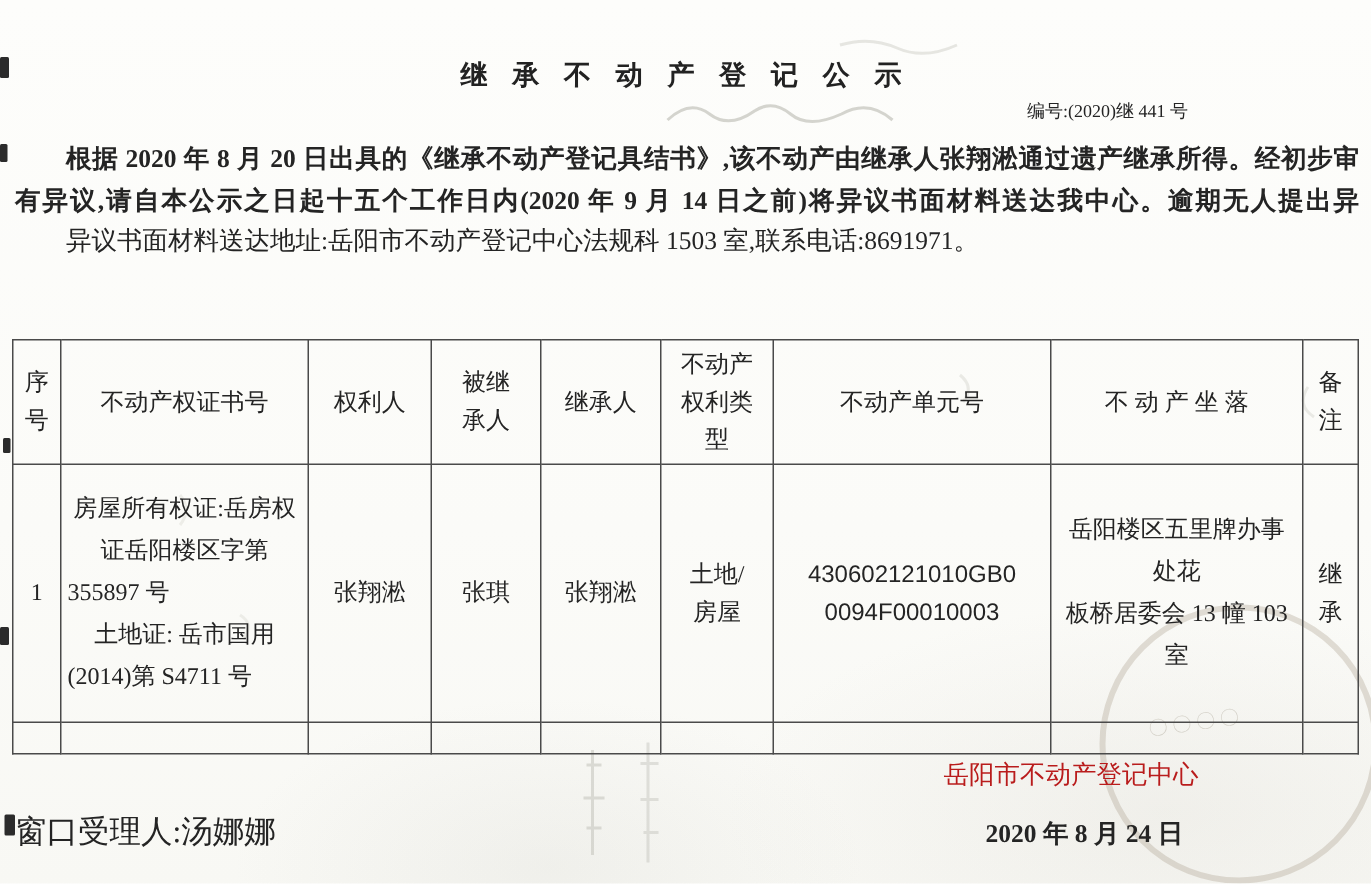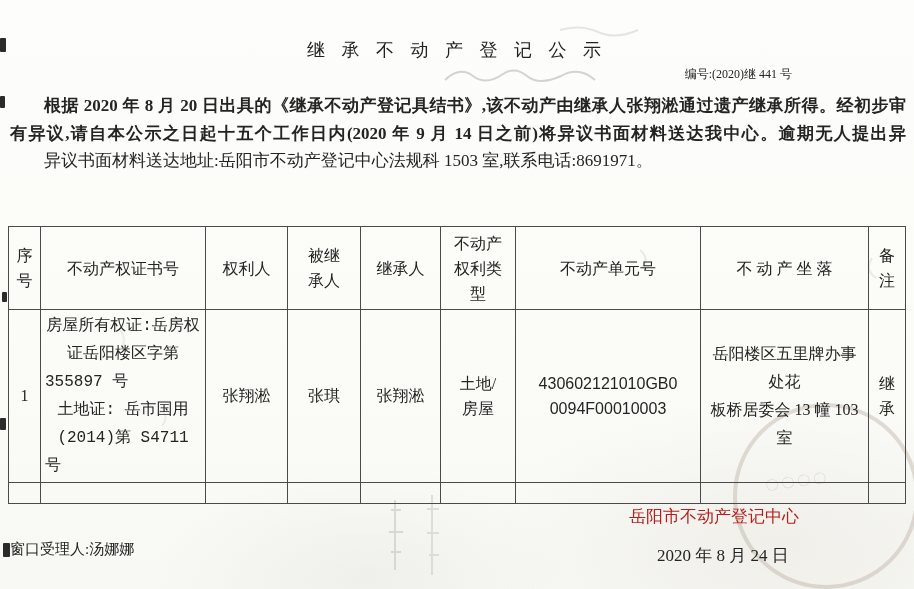--- a/index.html
+++ b/index.html
@@ -9,21 +9,21 @@
     color:#1f1f1f;
     background:
       radial-gradient(420px 200px at 85% 92%, rgba(200,196,186,.18), transparent 70%),
       radial-gradient(300px 160px at 40% 98%, rgba(190,190,182,.15), transparent 70%),
       linear-gradient(180deg,#fdfdfb 0%,#fbfbf8 60%,#f8f8f4 100%);
     position:relative;
   }
   .page{position:absolute;inset:0;}
   .doc-title{
     position:absolute;top:38px;left:0;width:100%;
-    text-align:center;font-size:18px;font-weight:normal;
+    text-align:center;font-size:18px;font-weight:bold;
     letter-spacing:6px;color:#222;
   }
   .doc-number{
     position:absolute;top:66px;right:122px;
     font-size:12px;color:#242424;
   }
   .body-block{position:absolute;left:10px;top:92px;width:896px;font-size:17px;color:#242424;}
   .bline{line-height:27.5px;}
   .jline{text-align:justify;text-align-last:justify;font-weight:bold;}
   .indent{text-indent:2em;}
@@ -36,30 +36,30 @@
     font-size:16px;color:#242424;
     text-align:center;vertical-align:middle;
     padding:2px 4px;overflow:hidden;
   }
   td.preline{white-space:pre-line;line-height:25px;}
   tr.hdr td{height:78px;line-height:25px;}
   tr.datarow td{height:167px;}
   tr.emptyrow td{height:16px;}
   td.cert{
     text-align:justify;text-align-last:left;
-    padding:6px 9px;line-height:28px;white-space:pre-line;font-family:Liberation Mono, monospace;
+    padding:6px 9px;line-height:28px;white-space:pre-line;
   }
   td.unitno{
     font-family:"Liberation Sans","DejaVu Sans",sans-serif;
     font-weight:400;font-size:15px;line-height:25px;white-space:pre-line;
   }
   td.located{font-size:15px;line-height:28px;white-space:pre-line;padding:2px 3px;}
   .footer-org{position:absolute;left:629px;top:505px;font-size:17px;color:#b91c1c;}
-  .footer-handler{position:absolute;left:10px;top:540px;font-size:15px;color:#242424;}
-  .footer-date{position:absolute;left:657px;top:544px;font-size:17px;color:#242424;}
+  .footer-handler{position:absolute;left:10px;top:540px;font-size:21px;color:#242424;}
+  .footer-date{position:absolute;left:657px;top:544px;font-size:17px;color:#242424;font-weight:bold;}
   .stamp{
     position:absolute;left:733px;top:403px;width:178px;height:178px;
     border:4px solid rgba(168,156,138,.32);border-radius:50%;
     pointer-events:none;
   }
   .stamp-inner{
     position:absolute;left:28px;top:62px;width:120px;
     color:rgba(150,140,122,.35);font-size:13px;letter-spacing:3px;
     transform:rotate(-8deg);
   }

